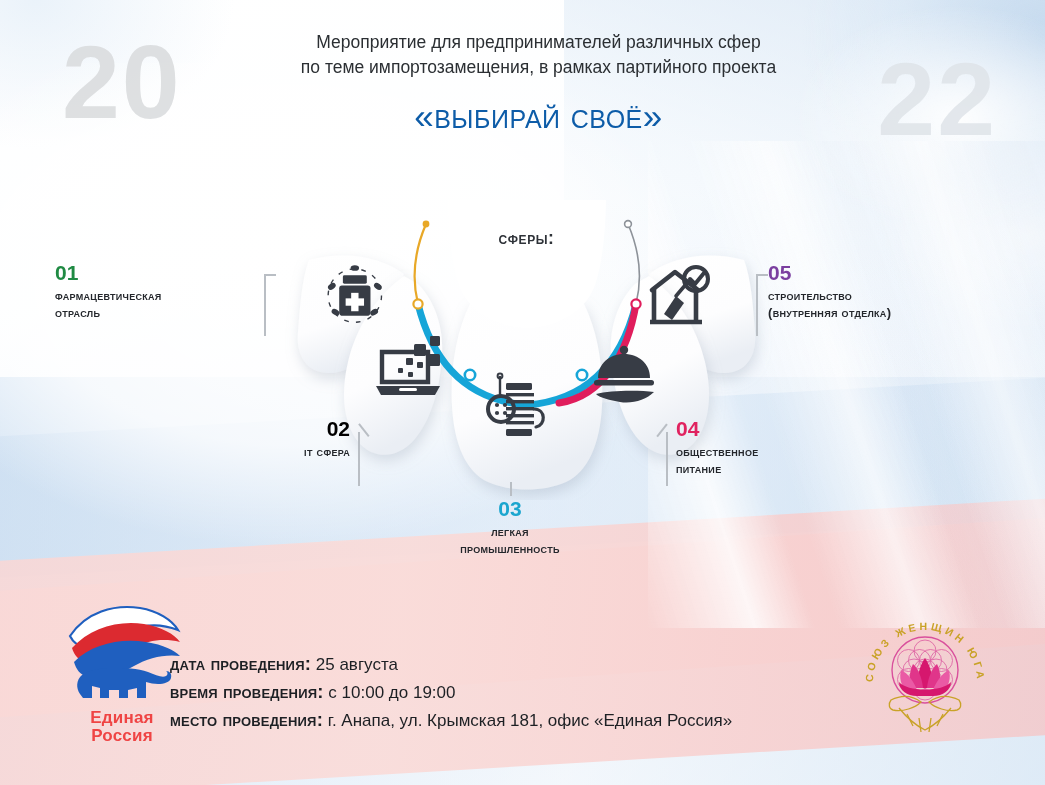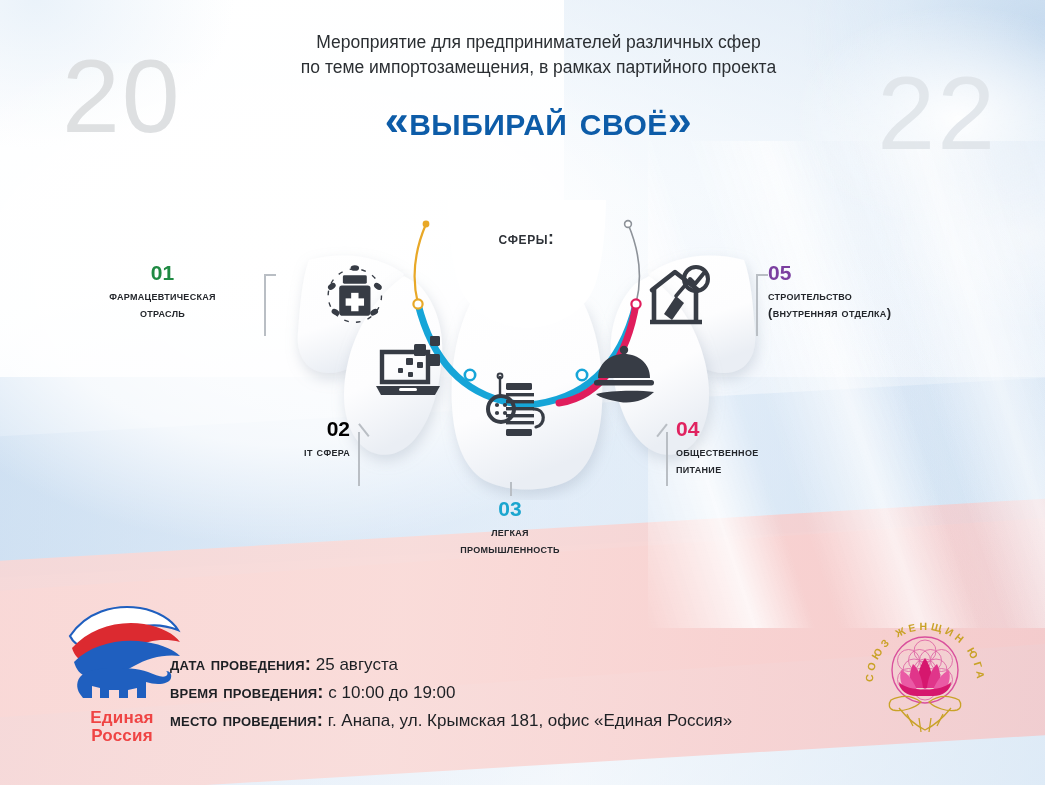--- a/index.html
+++ b/index.html
@@ -61,37 +61,37 @@
       linear-gradient(250deg, rgba(226,236,247,.5) 0%, rgba(255,255,255,0) 60%);
     opacity:.95;
   }
   .bg-white-wash {
     position:absolute; left:0; top:8%; width:72%; height:62%;
     background:radial-gradient(ellipse 70% 70% at 38% 45%, rgba(255,255,255,.96) 0%, rgba(255,255,255,.75) 48%, rgba(255,255,255,0) 78%);
   }
 
   
   .year {
-    position:absolute; top:44px;
-    font-size:104px; font-weight:400; letter-spacing:2px;
+    position:absolute; top:30px;
+    font-size:104px; font-weight:700; letter-spacing:2px;
     color:#d9dbdd; opacity:.85; line-height:1;
     user-select:none;
   }
   .year.left  { left:62px; }
   .year.right { right:48px; color:#dfe4e9;margin-top:17px; }
 
   
   .header { position:absolute; left:0; right:0; top:30px; text-align:center;padding-left:32px; }
   .subtitle {
     font-size:17.5px; color:#2b2f33; line-height:1.42; font-weight:400;
     max-width:620px; margin:0 auto;
   }
   .title {
     margin-top:16px;
-    font-size:43px; font-weight:700; color:#0d5ca8;
+    font-size:35px; font-weight:400; color:#0d5ca8;
     letter-spacing:.5px;
     font-variant:small-caps;
     text-transform:lowercase;
   }
 
   
   .flower { position:absolute; left:4px; top:200px; width:100%; height:300px; }
   .spheres-label {
     position:absolute; left:50%; top:28px; transform:translateX(-50%);
     font-size:17.5px; font-weight:700; color:#2e3238;
@@ -101,21 +101,21 @@
   
   .callout { position:absolute; }
   .callout .num {
     font-size:21px; font-weight:700; line-height:1; font-variant:small-caps;
   }
   .callout .lbl {
     font-size:13px; font-weight:700; color:#23262b; line-height:1.28;
     font-variant:small-caps; text-transform:lowercase; letter-spacing:.3px;
     margin-top:5px; white-space:pre-line;
   }
-  .callout.right-align { text-align:center; }
+  .callout.right-align { text-align:left; }
 
   #c01 { left:55px;  top:262px; width:215px; }
   #c01 .num { color:#1f8a43; }
   #c02 { left:200px; top:418px; width:150px; text-align:right; }
   #c02 .num { color:#000000; }
   #c03 { left:400px; top:498px; width:220px; text-align:center; }
   #c03 .num { color:#1ba6cf; }
   #c04 { left:676px; top:418px; width:210px; }
   #c04 .num { color:#e0225f; }
   #c05 { left:768px; top:262px; width:250px; }

